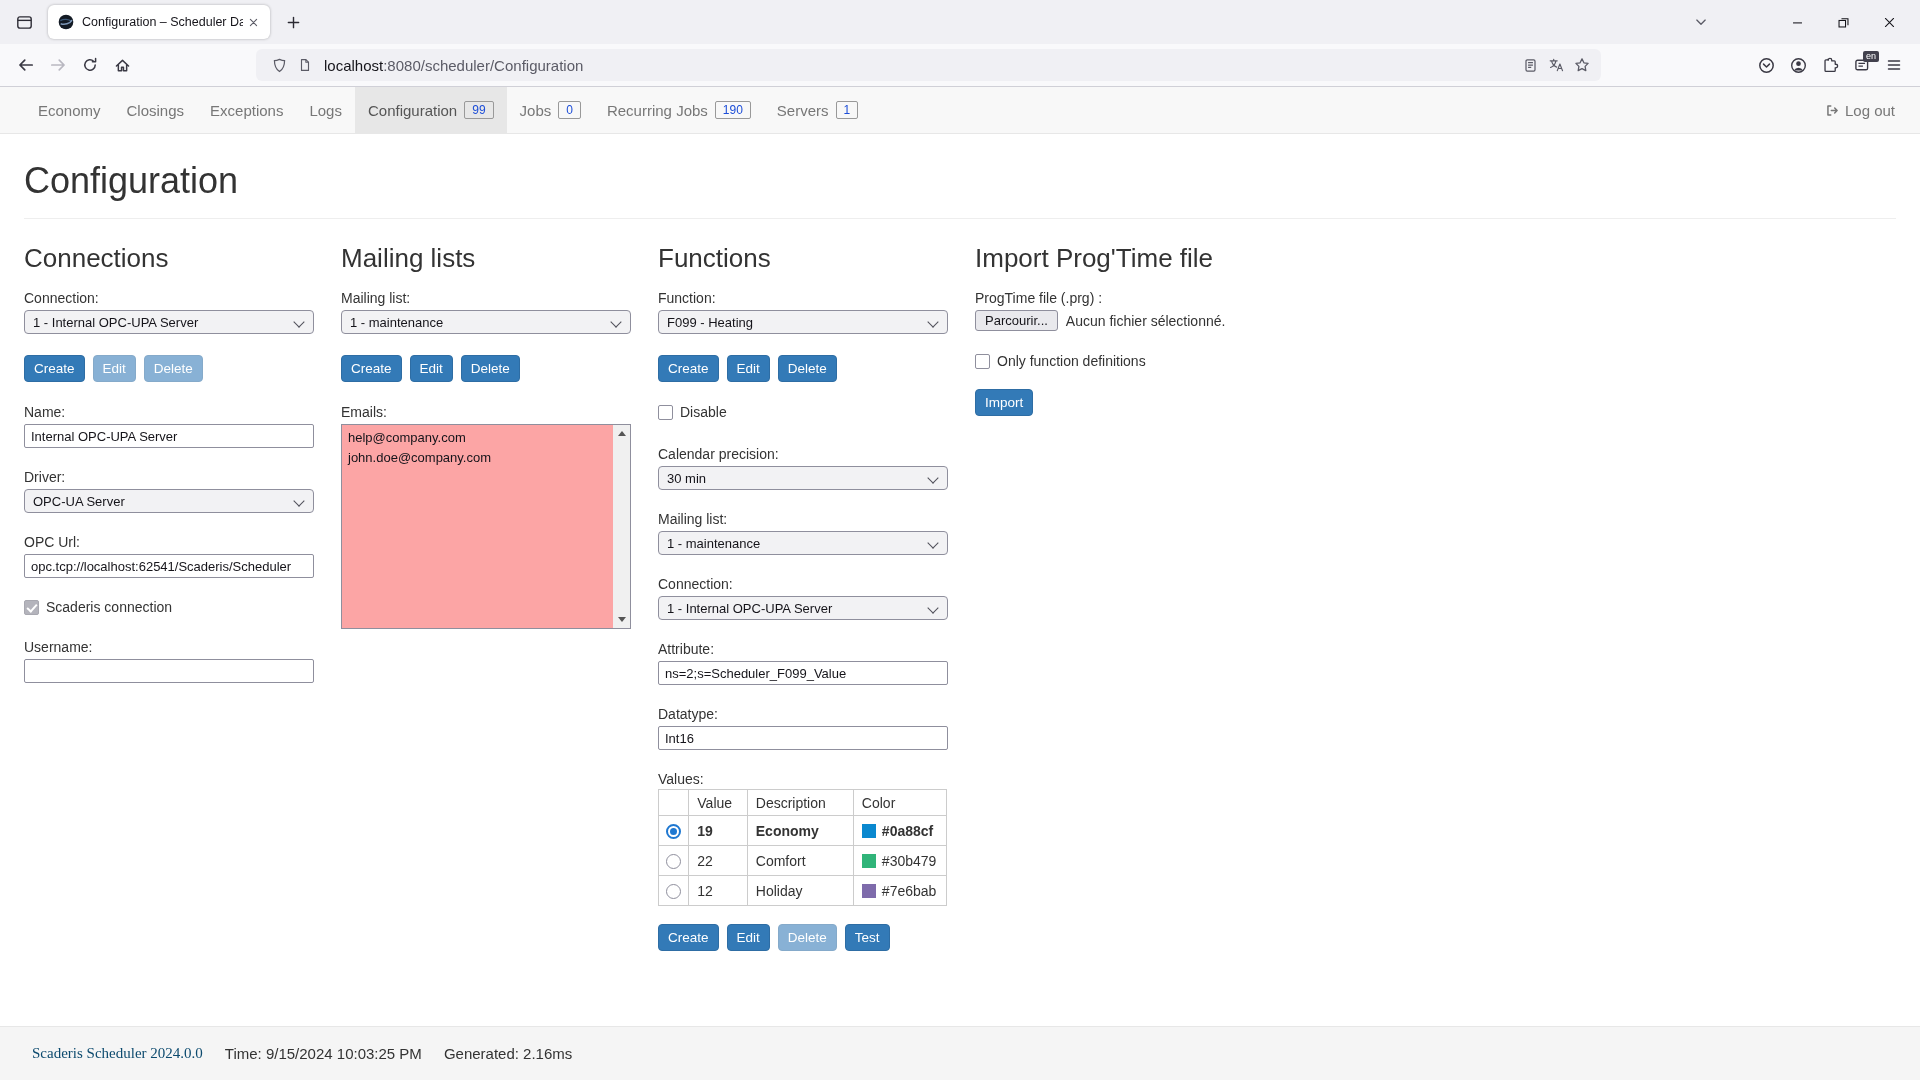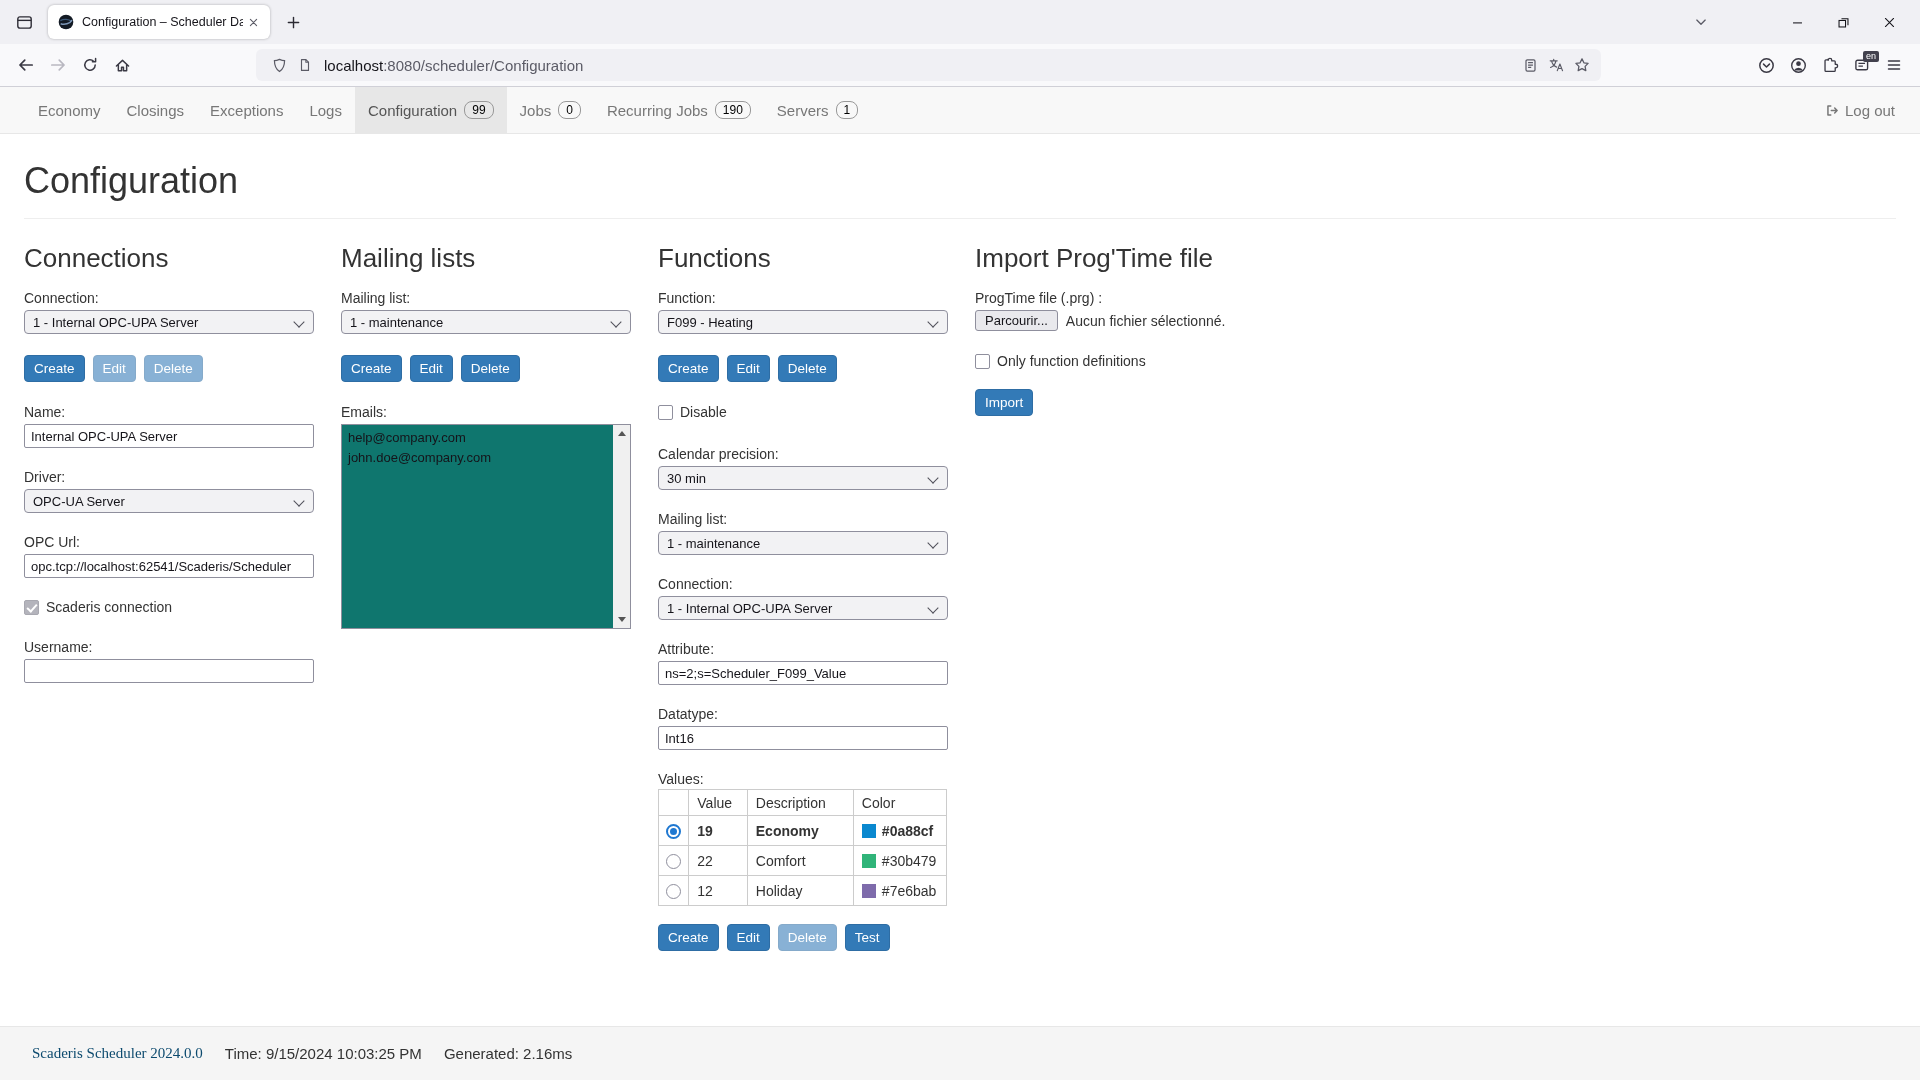--- a/index.html
+++ b/index.html
@@ -34,21 +34,21 @@
   .toolbar-right { display:flex; align-items:center; margin-left:auto; }
   .ext-wrap { position:relative; }
   .ext-badge { position:absolute; top:2px; right:-1px; background:#42414d; color:#fff; font-size:9px; line-height:11px; padding:0 3px; border-radius:2px; }
 
   
   .navbar { height:47px; background:#f8f8f8; border-bottom:1px solid #e7e7e7; display:flex; align-items:stretch; padding-left:25px; }
   .brand { display:flex; align-items:center; gap:10px; font-size:18px; color:#333; margin-right:22px; cursor:pointer; }
   .nav-items { display:flex; align-items:stretch; }
   .nav-item { display:flex; align-items:center; gap:7px; padding:0 13px; font-size:15px; color:#777; cursor:pointer; white-space:nowrap; }
   .nav-item.active { background:#e7e7e7; color:#555; }
-  .nav-badge { border:1px solid #999; color:#000000; border-radius:8px; font-size:12px; line-height:16px; padding:0 7px; }
+  .nav-badge { border:1px solid #999; color:#1d4ed8; border-radius:2px; font-size:12px; line-height:16px; padding:0 7px; }
   .logout { margin-left:auto; display:flex; align-items:center; gap:6px; padding:0 25px; font-size:15px; color:#777; cursor:pointer; }
 
   
   .page-title { font-size:36px; font-weight:500; color:#333; margin:26px 24px 0; }
   .page-hr { border-bottom:1px solid #eee; margin:16px 24px 0; }
   .columns { display:flex; gap:27px; padding:0 24px; margin-top:24px; }
   .col { width:290px; flex:none; }
   .col.wide { width:420px; }
   .section-h { font-size:26px; font-weight:500; color:#333; margin-bottom:16px; }
   .form-group { margin-bottom:21px; }
@@ -60,21 +60,21 @@
 
   .btn-row { margin-bottom:22px; display:flex; gap:8px; }
   .btn { background:#337ab7; border:1px solid #2e6da4; color:#fff; font-size:13.5px; border-radius:4px; padding:5px 9px; font-family:inherit; cursor:pointer; }
   .btn.disabled { opacity:.58; cursor:default; }
 
   input.cb { appearance:none; -moz-appearance:none; width:15px; height:15px; border:1px solid #8f8f9d; border-radius:2px; background:#fff; flex:none; cursor:pointer; }
   input.cb:checked { background:#b4b4bc; border-color:#a8a8b0; }
   input.cb:checked::after { content:""; display:block; width:4px; height:8px; border:solid #fff; border-width:0 2px 2px 0; transform:rotate(42deg); margin:1px 0 0 4px; }
   .checkbox-row { display:flex; align-items:center; gap:7px; font-size:14px; color:#333; margin-bottom:24px; }
 
-  .listbox { display:flex; height:205px; border:1px solid #8f8f9d; background:#0f766e; }
+  .listbox { display:flex; height:205px; border:1px solid #8f8f9d; background:#fca5a5; }
   .lb-items { flex:1; padding:3px 0; font-size:13px; color:#15141a; overflow:hidden; }
   .lb-item { padding:1px 6px; line-height:18px; cursor:default; }
   .lb-scroll { width:17px; background:#f0f0f0; display:flex; flex-direction:column; justify-content:space-between; align-items:center; }
   .arr-up, .arr-down { width:0; height:0; border-left:4px solid transparent; border-right:4px solid transparent; cursor:pointer; }
   .arr-up { border-bottom:5px solid #555; margin-top:6px; }
   .arr-down { border-top:5px solid #555; margin-bottom:6px; }
 
   .values-table { border-collapse:collapse; table-layout:fixed; width:289px; font-size:14px; color:#333; }
   .values-table th, .values-table td { border:1px solid #ccc; padding:3px 8px; text-align:left; overflow:hidden; white-space:nowrap; }
   .values-table th { font-weight:400; height:26px; }

